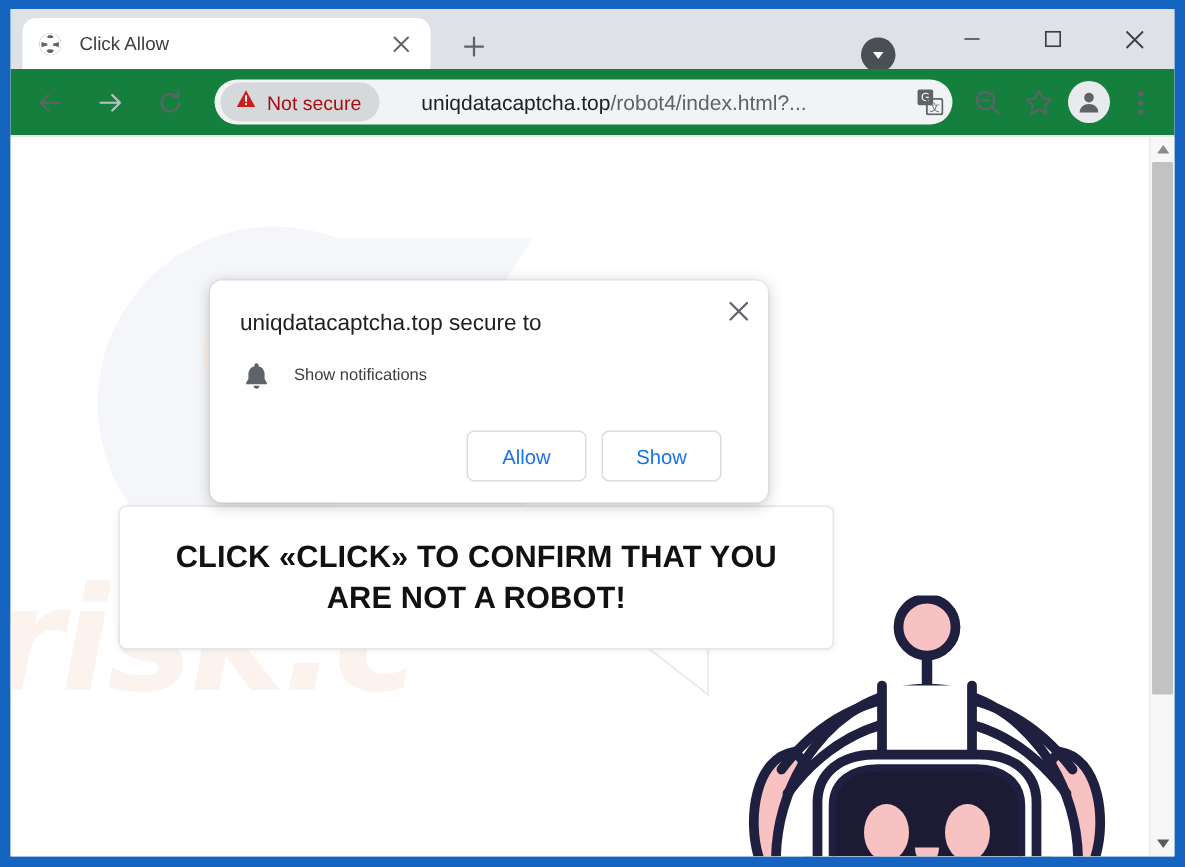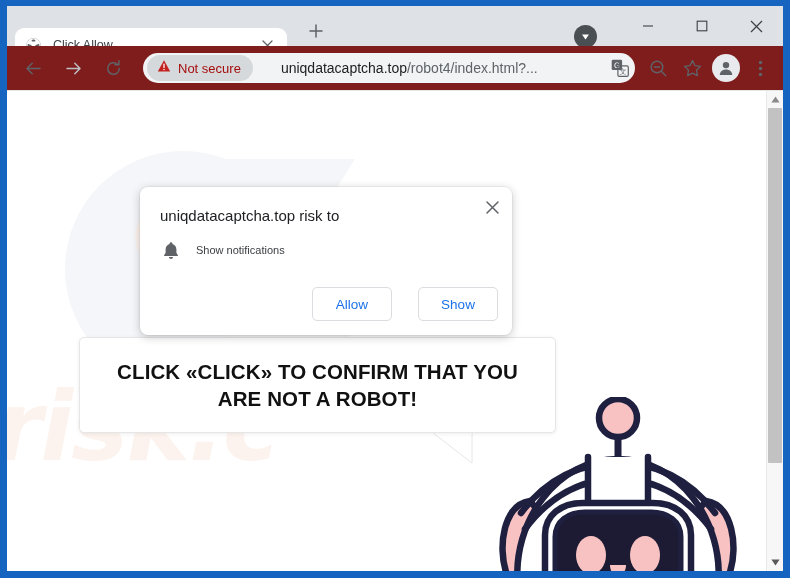--- a/index.html
+++ b/index.html
@@ -26,21 +26,21 @@
   }
 
   
   .tabstrip {
     position: relative;
     height: 40px;
     background: #dee1e6;
   }
   .tab {
     position: absolute;
-    left: 8px; top: 22px;
+    left: 8px; top: 6px;
     width: 272px; height: 34px;
     background: #ffffff;
     border-radius: 9px 9px 0 0;
     display: flex;
     align-items: center;
     padding: 0 10px;
   }
   .tab-favicon {
     width: 17px; height: 17px;
     margin-right: 11px;
@@ -82,21 +82,21 @@
   }
   .wc-btn {
     width: 54px; height: 40px;
     display: flex; align-items: center; justify-content: center;
   }
 
   
   .toolbar {
     position: relative;
     height: 45px;
-    background: #7f1d1d;
+    background: #15803d;
     display: flex;
     align-items: center;
     padding: 0 6px;
     border-bottom: 1px solid #e5e7e9;
   }
   .nav-btn {
     width: 36px; height: 36px;
     margin: 0 2px;
     display: flex; align-items: center; justify-content: center;
     border-radius: 50%;
@@ -262,23 +262,23 @@
     width: 22px; height: 22px;
     display: flex; align-items: center; justify-content: center;
     margin-right: 14px;
   }
   .perm-row-label {
     font-size: 11px;
     color: #3c4043;
   }
   .perm-actions {
     position: absolute;
-    right: 14px; bottom: 14px;
-    display: flex;
-    gap: 26px;
+    right: 31px; bottom: 14px;
+    display: flex;
+    gap: 10px;
   }
   .perm-btn {
     min-width: 80px;
     height: 34px;
     border: 1px solid #dadce0;
     border-radius: 5px;
     background: #ffffff;
     color: #1a73e8;
     font-size: 13.5px;
     font-family: "Liberation Sans", sans-serif;
@@ -508,21 +508,21 @@
         </div>
 
         <div class="perm-dialog">
 
           <div class="perm-close">
             <svg width="13" height="13" viewBox="0 0 13 13">
               <path d="M1 1L12 12M12 1L1 12" stroke="#5f6368" stroke-width="1.5" stroke-linecap="round"></path>
             </svg>
           </div>
 
-          <div class="perm-title">uniqdatacaptcha.top risk to</div>
+          <div class="perm-title">uniqdatacaptcha.top secure to</div>
 
           <div class="perm-row">
             <span class="perm-row-icon">
               <svg width="18" height="19" viewBox="0 0 18 19">
                 <path d="M9 1.2c-.8 0-1.4.6-1.4 1.4v.5C5.2 3.7 3.6 5.8 3.6 8.3v3.4L2.1 14.2v.9h13.8v-.9l-1.5-2.5V8.3c0-2.5-1.6-4.6-4-5.2v-.5c0-.8-.6-1.4-1.4-1.4z" fill="#5f6368"></path>
                 <path d="M7 16.1c0 1.1.9 2 2 2s2-.9 2-2z" fill="#5f6368"></path>
               </svg>
             </span>
             <span class="perm-row-label">Show notifications</span>
           </div>

